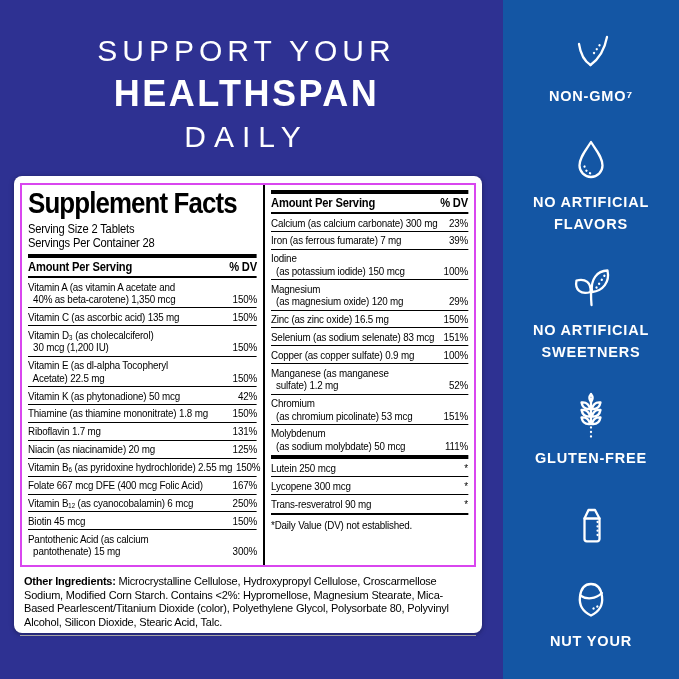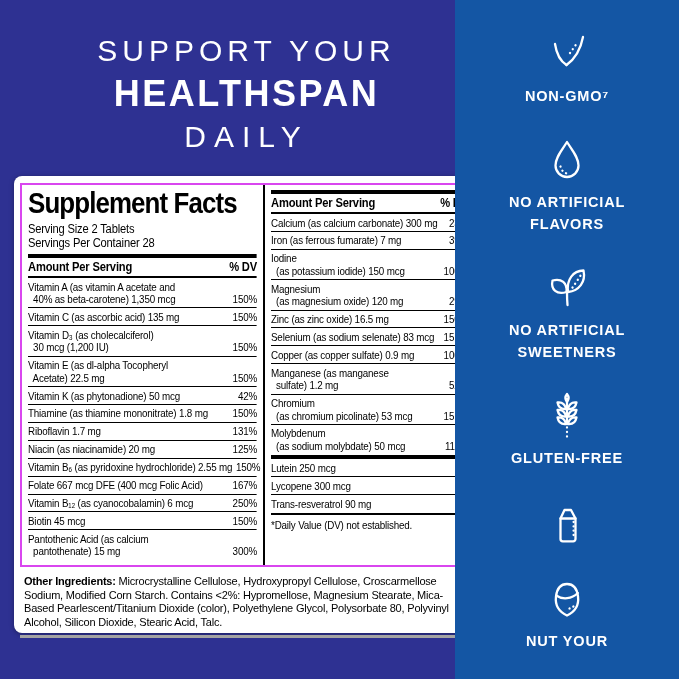--- a/index.html
+++ b/index.html
@@ -37,24 +37,24 @@
   .hdr-right{margin-top:2px;}
   .sf-row{display:flex;justify-content:space-between;align-items:flex-end;
           font-size:11px;line-height:1.13;padding:2.5px 0 2px;}
   .sf-row + .sf-row{border-top:1px solid #000;}
   .nm{white-space:pre;}
   .dv{margin-left:4px;}
   .thick-top{border-top:4px solid #000;margin-top:1px;}
   .footnote{border-top:2px solid #000;font-size:11px;padding:3.5px 0 2px;margin-top:1px;}
 
   .other-ing{font-size:11px;line-height:1.24;margin-top:8px;padding:0 4px 5px 4px;
-             border-bottom:3px solid #a3a3a3;letter-spacing:-0.2px;}
+             border-bottom:1px solid #a3a3a3;letter-spacing:-0.2px;}
 
   .sidebar{
-    position:absolute;right:0;top:0;width:224px;height:679px;background:var(--sidebar_blue);
+    position:absolute;right:0;top:0;width:176px;height:679px;background:var(--sidebar_blue);
     display:flex;flex-direction:column;align-items:center;justify-content:space-between;
     padding:30px 6px 26px 6px;
   }
   .badge{display:flex;flex-direction:column;align-items:center;color:var(--light);}
   .badge-label{font-size:14.5px;font-weight:700;letter-spacing:0.8px;line-height:1.5;
                text-align:center;white-space:pre-line;margin-top:8px;}
   .badge svg{display:block;}
 </style>
 </head>
 <body>

